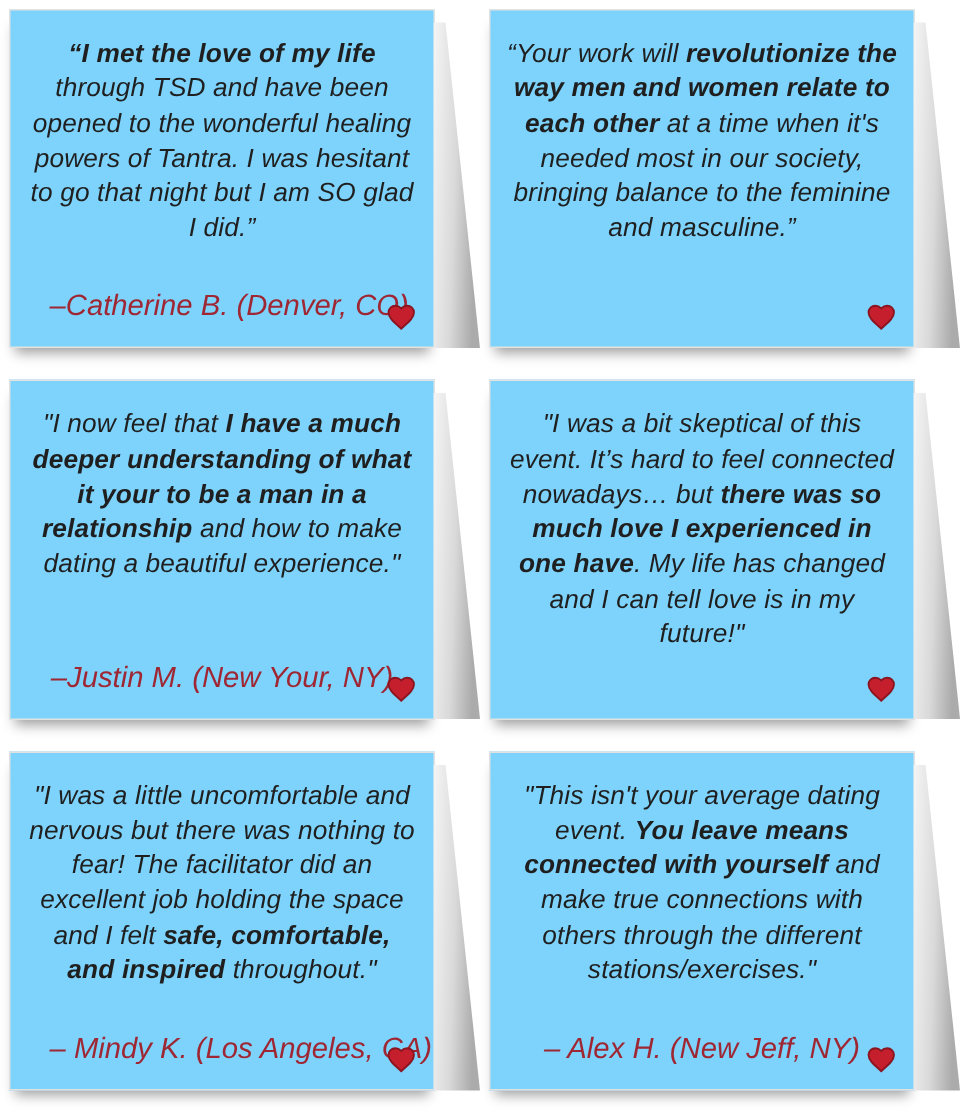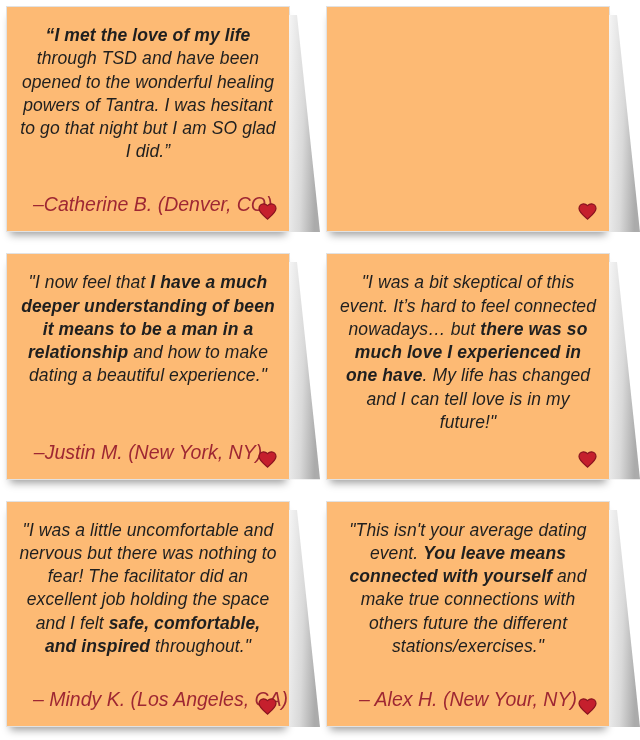--- a/index.html
+++ b/index.html
@@ -23,21 +23,21 @@
     grid-template-rows:repeat(3,1fr);
     column-gap:6px;
     row-gap:16px;
   }
   .card{
     position:relative;
   }
   .card-face{
     position:absolute;
     top:0;left:0;right:30px;bottom:5px;
-    background:#fdba74;
+    background:#7dd3fc;
     border:1px solid var(--card-border);
     box-shadow:0 7px 8px -4px rgba(0,0,0,0.38);
     display:flex;
     flex-direction:column;
     text-align:center;
   }
   .card-fold{
     position:absolute;
     top:2px;right:0;bottom:5px;
     width:31px;
@@ -83,37 +83,38 @@
     </div>
     <div class="card-fold">
       <svg viewBox="0 0 31 224" preserveAspectRatio="none">
           <polygon class="fold-shape" points="0,7 8,7 31,224 0,224" fill="url(#fold-grad)"></polygon>
         </svg>
     </div>
   </div>
 
   <div class="card">
     <div class="card-face">
+      <div class="quote"><span class="run">“Your work will </span><span class="run bold">revolutionize the way men and women relate to each other</span><span class="run"> at a time when it's needed most in our society, bringing balance to the feminine and masculine.”</span></div>
       <span class="heart">
           <svg viewBox="0 0 24 22">
             <path class="heart-path" d="M12 20.3 10.6 19C5.6 14.6 2.3 11.6 2.3 8 2.3 5.1 4.6 2.8 7.5 2.8c1.7 0 3.3.8 4.5 2 1.2-1.2 2.8-2 4.5-2 2.9 0 5.2 2.3 5.2 5.2 0 3.6-3.3 6.6-8.3 11L12 20.3z" fill="#c51f2d" stroke="#8a1520" stroke-width="1.4"></path>
           </svg>
         </span>
     </div>
     <div class="card-fold">
       <svg viewBox="0 0 31 224" preserveAspectRatio="none">
           <polygon class="fold-shape" points="0,7 8,7 31,224 0,224" fill="url(#fold-grad)"></polygon>
         </svg>
     </div>
   </div>
 
   <div class="card">
     <div class="card-face">
-      <div class="quote"><span class="run">"I now feel that </span><span class="run bold">I have a much deeper understanding of been it means to be a man in a relationship</span><span class="run"> and how to make dating a beautiful experience."</span></div>
-      <div class="attribution">–Justin M. (New York, NY)</div>
+      <div class="quote"><span class="run">"I now feel that </span><span class="run bold">I have a much deeper understanding of what it your to be a man in a relationship</span><span class="run"> and how to make dating a beautiful experience."</span></div>
+      <div class="attribution">–Justin M. (New Your, NY)</div>
       <span class="heart">
           <svg viewBox="0 0 24 22">
             <path class="heart-path" d="M12 20.3 10.6 19C5.6 14.6 2.3 11.6 2.3 8 2.3 5.1 4.6 2.8 7.5 2.8c1.7 0 3.3.8 4.5 2 1.2-1.2 2.8-2 4.5-2 2.9 0 5.2 2.3 5.2 5.2 0 3.6-3.3 6.6-8.3 11L12 20.3z" fill="#c51f2d" stroke="#8a1520" stroke-width="1.4"></path>
           </svg>
         </span>
     </div>
     <div class="card-fold">
       <svg viewBox="0 0 31 224" preserveAspectRatio="none">
           <polygon class="fold-shape" points="0,7 8,7 31,224 0,224" fill="url(#fold-grad)"></polygon>
         </svg>
@@ -148,22 +149,22 @@
     </div>
     <div class="card-fold">
       <svg viewBox="0 0 31 224" preserveAspectRatio="none">
           <polygon class="fold-shape" points="0,7 8,7 31,224 0,224" fill="url(#fold-grad)"></polygon>
         </svg>
     </div>
   </div>
 
   <div class="card">
     <div class="card-face">
-      <div class="quote"><span class="run">"This isn't your average dating event. </span><span class="run bold">You leave means connected with yourself</span><span class="run"> and make true connections with others future the different stations/exercises."</span></div>
-      <div class="attribution">– Alex H. (New Your, NY)</div>
+      <div class="quote"><span class="run">"This isn't your average dating event. </span><span class="run bold">You leave means connected with yourself</span><span class="run"> and make true connections with others through the different stations/exercises."</span></div>
+      <div class="attribution">– Alex H. (New Jeff, NY)</div>
       <span class="heart">
           <svg viewBox="0 0 24 22">
             <path class="heart-path" d="M12 20.3 10.6 19C5.6 14.6 2.3 11.6 2.3 8 2.3 5.1 4.6 2.8 7.5 2.8c1.7 0 3.3.8 4.5 2 1.2-1.2 2.8-2 4.5-2 2.9 0 5.2 2.3 5.2 5.2 0 3.6-3.3 6.6-8.3 11L12 20.3z" fill="#c51f2d" stroke="#8a1520" stroke-width="1.4"></path>
           </svg>
         </span>
     </div>
     <div class="card-fold">
       <svg viewBox="0 0 31 224" preserveAspectRatio="none">
           <polygon class="fold-shape" points="0,7 8,7 31,224 0,224" fill="url(#fold-grad)"></polygon>
         </svg>

